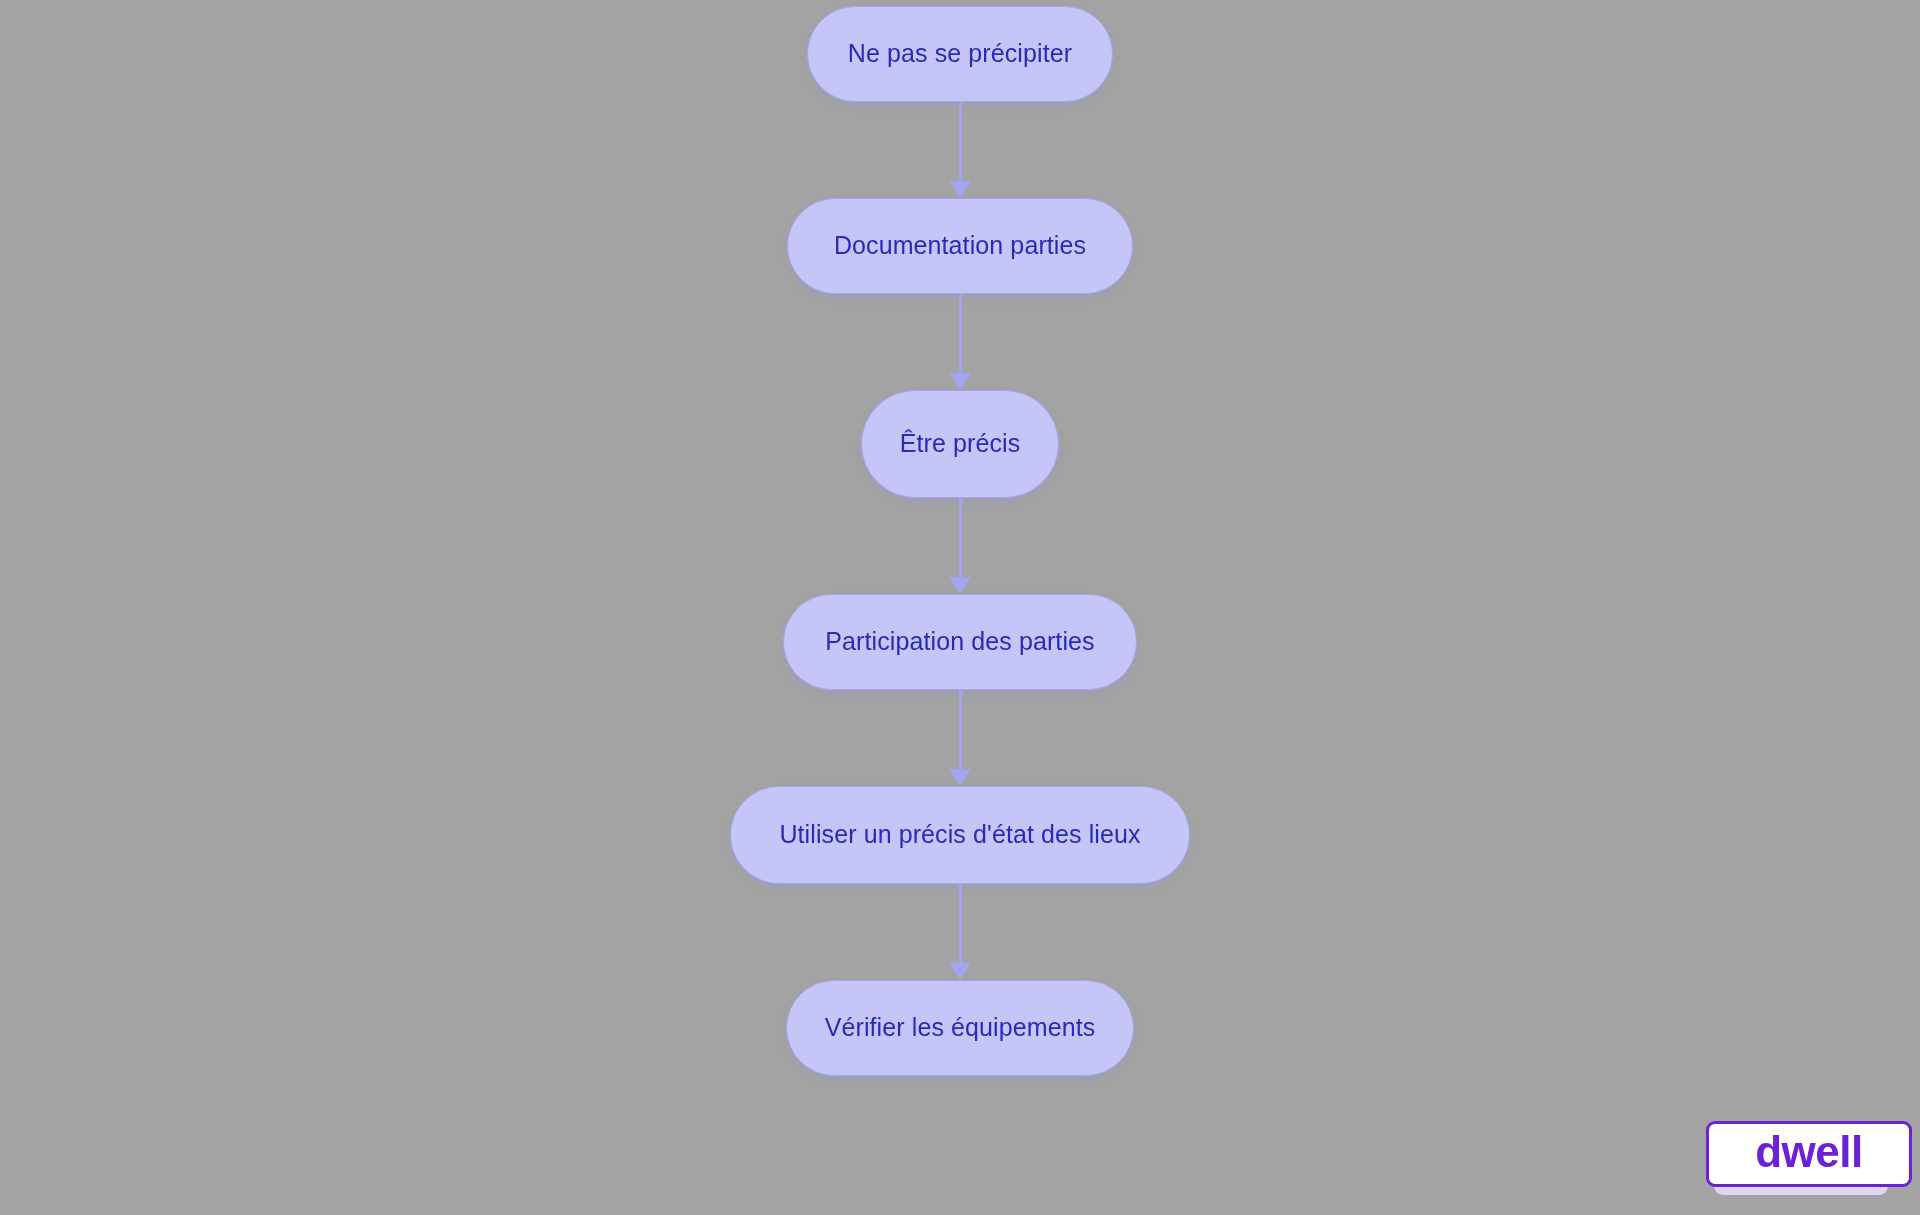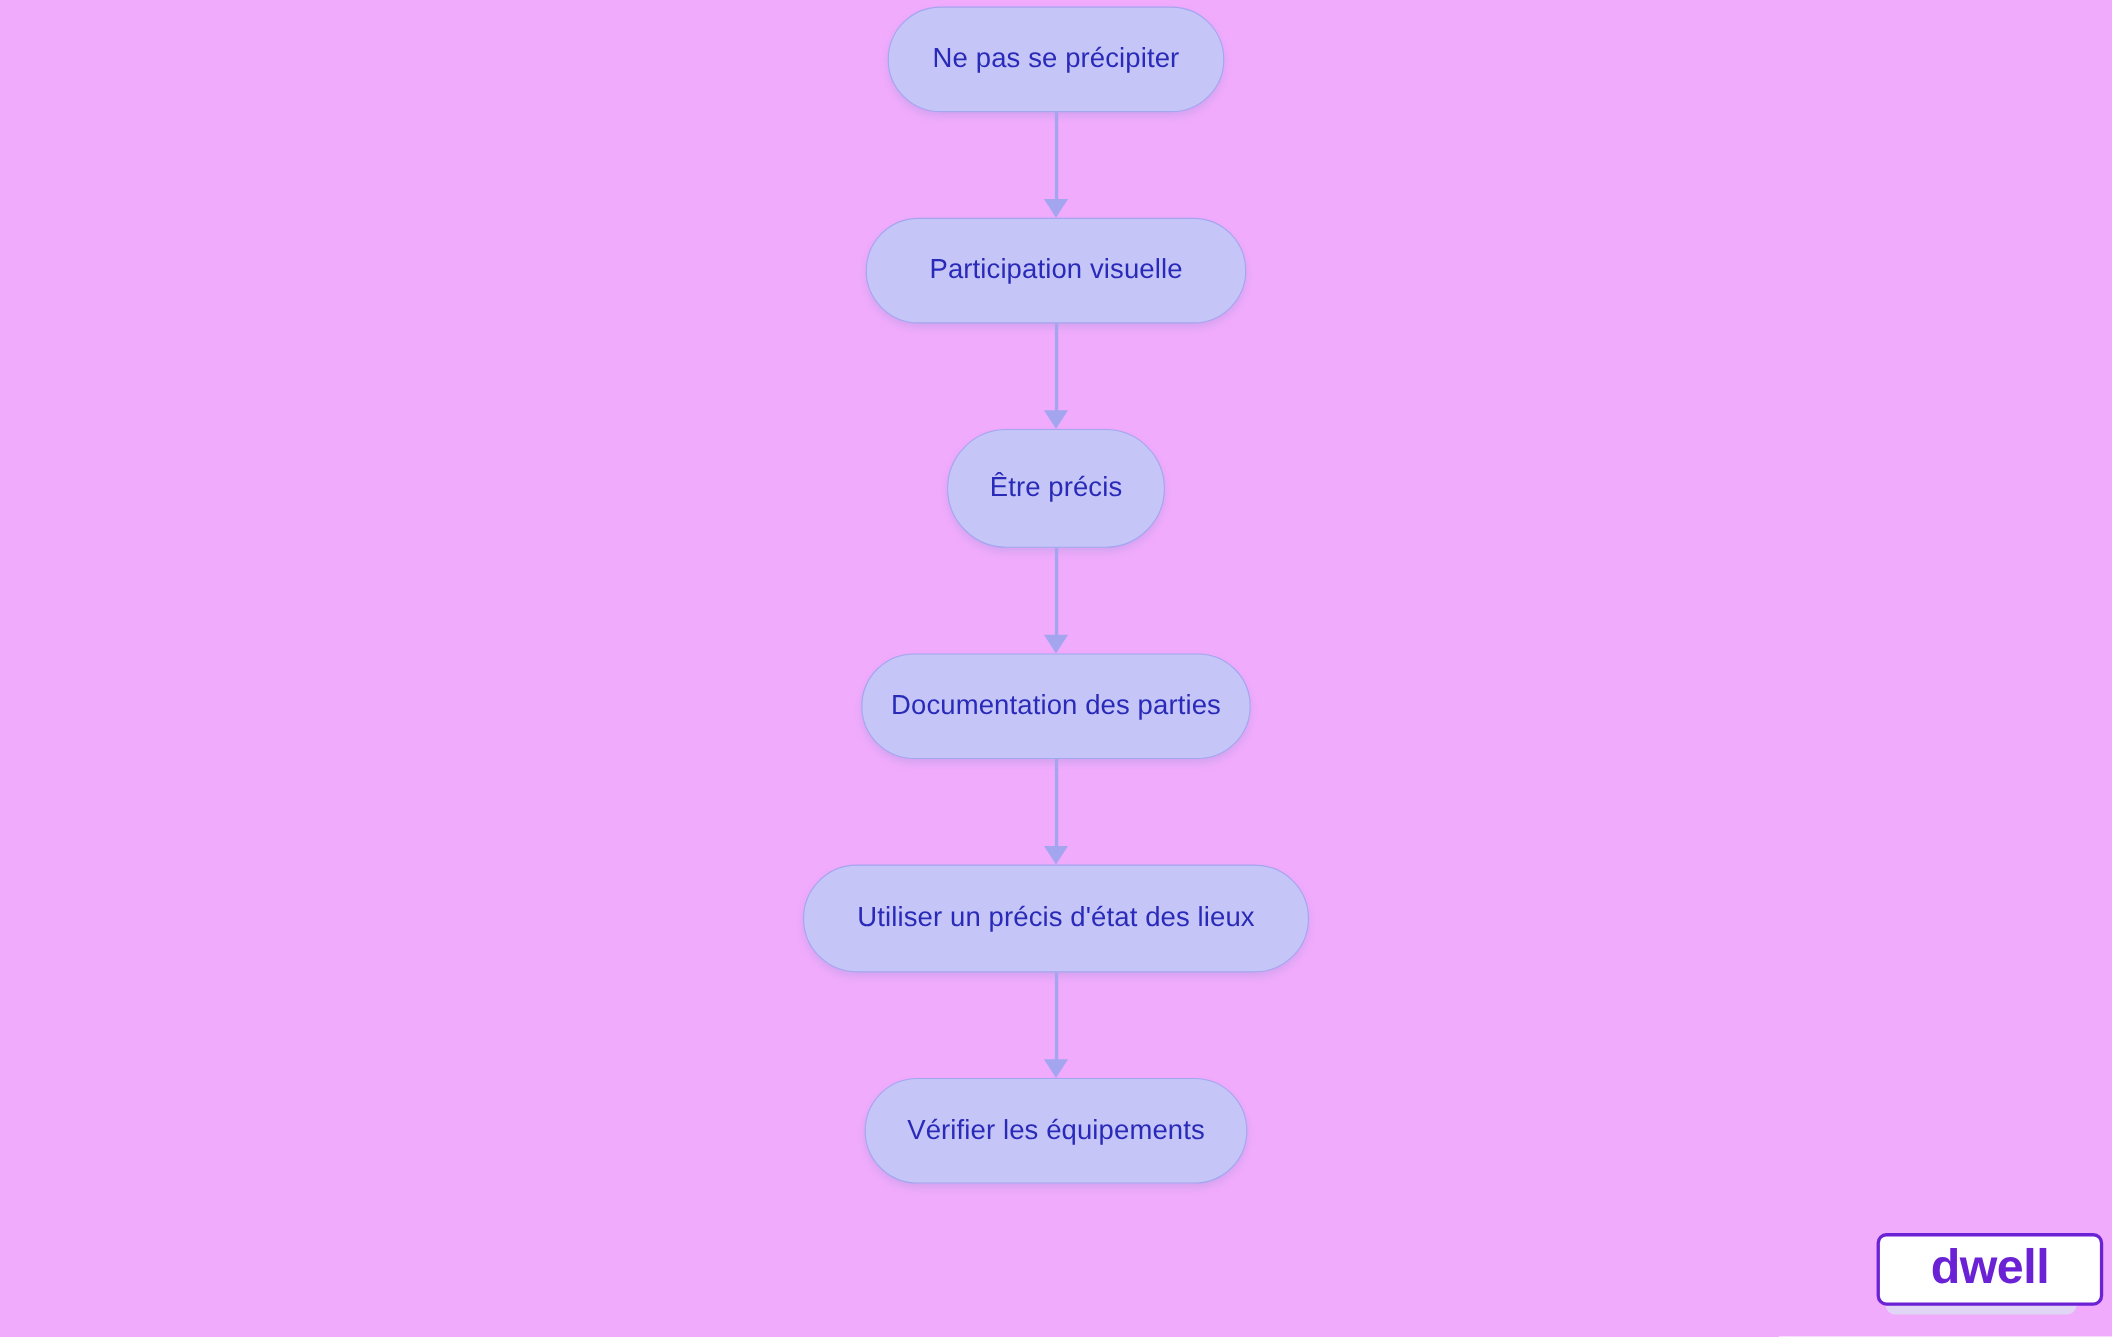--- a/index.html
+++ b/index.html
@@ -10,21 +10,21 @@
     height: 1215px;
     background: #ffffff;
     font-family: "Liberation Sans", "DejaVu Sans", sans-serif;
     overflow: hidden;
   }
 
   #canvas {
     position: relative;
     width: 1920px;
     height: 1215px;
-    background: #f0abfc;
+    background: #a3a3a3;
   }
 
   
   .flow {
     position: absolute;
     left: 0;
     top: 0;
     width: 1920px;
     display: flex;
     flex-direction: column;
@@ -135,39 +135,39 @@
     <div class="node n0">
       <span class="label">Ne pas se précipiter</span>
     </div>
 
     <div class="connector c-short">
       <div class="stem"></div>
       <div class="head"></div>
     </div>
 
     <div class="node n1">
-      <span class="label">Participation visuelle</span>
+      <span class="label">Documentation parties</span>
     </div>
 
     <div class="connector c-short">
       <div class="stem"></div>
       <div class="head"></div>
     </div>
 
     <div class="node n2">
       <span class="label">Être précis</span>
     </div>
 
     <div class="connector c-tall">
       <div class="stem"></div>
       <div class="head"></div>
     </div>
 
     <div class="node n3">
-      <span class="label">Documentation des parties</span>
+      <span class="label">Participation des parties</span>
     </div>
 
     <div class="connector c-short">
       <div class="stem"></div>
       <div class="head"></div>
     </div>
 
     <div class="node n4">
       <span class="label">Utiliser un précis d'état des lieux</span>
     </div>

